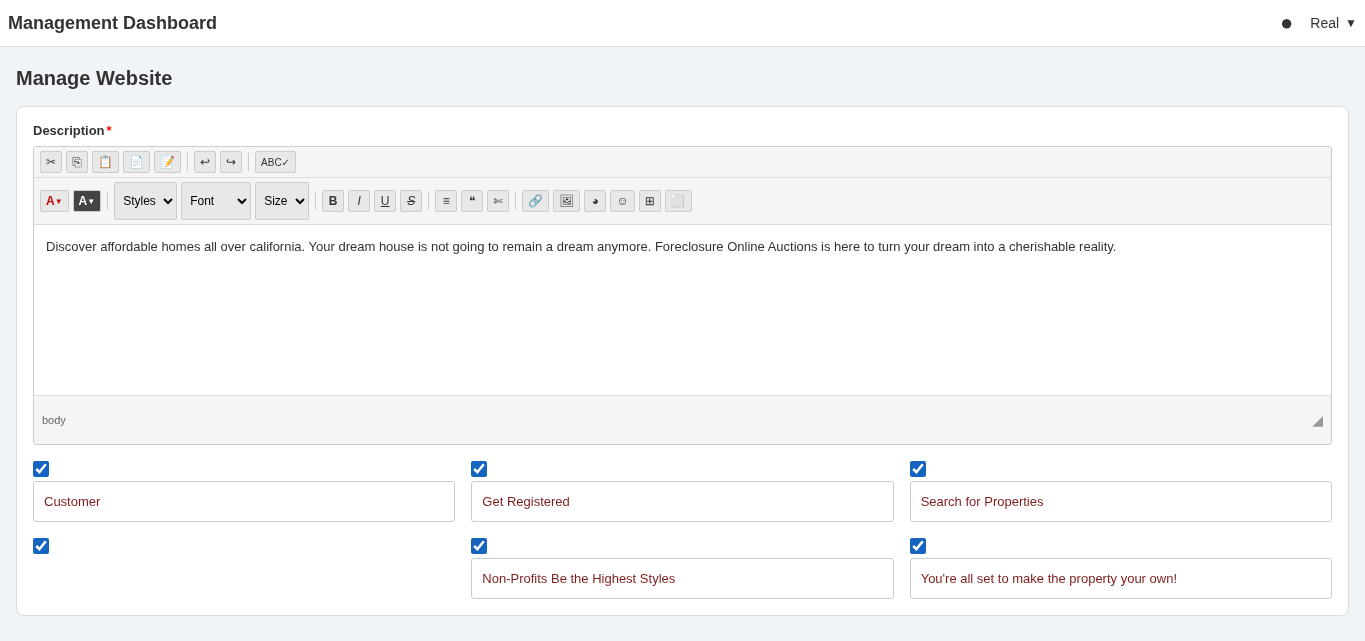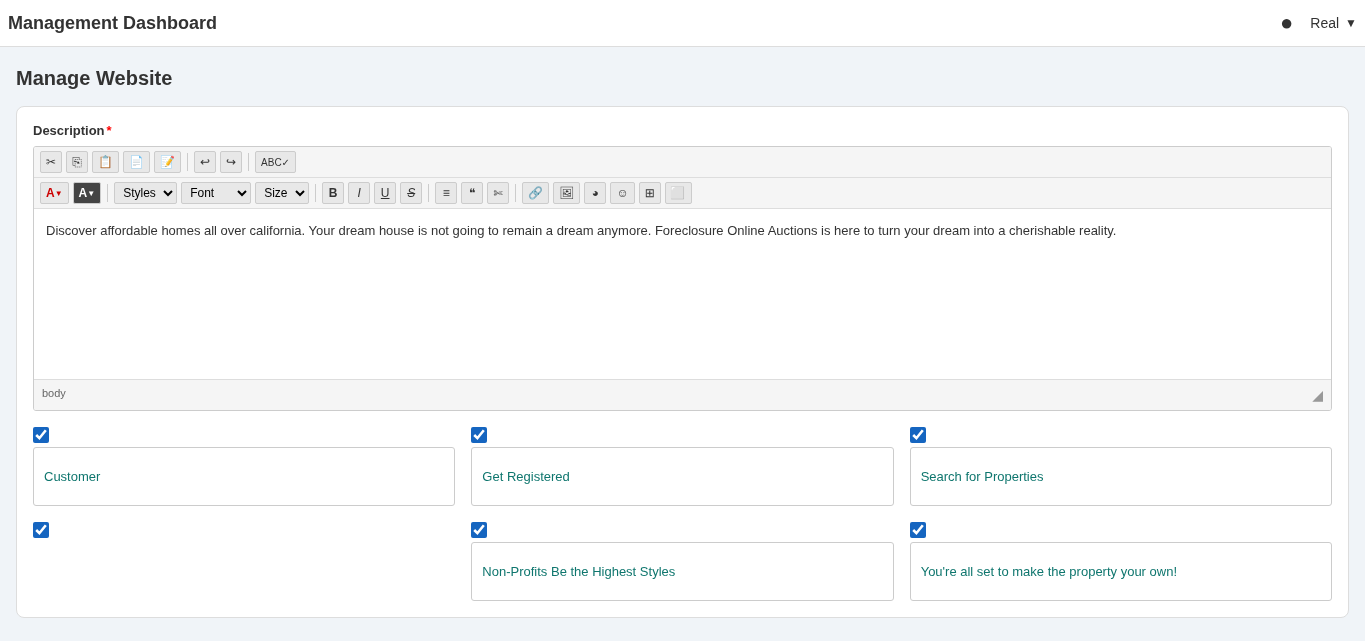--- a/index.html
+++ b/index.html
@@ -74,44 +74,45 @@
       min-width: 22px;
       height: 22px;
       color: #333;
     }
     .toolbar-select {
       background: #e8e8e8;
       border: 1px solid #ccc;
       border-radius: 2px;
       padding: 2px 4px;
       font-size: 12px;
-      height: 22px;
+      height: 38px;
       cursor: pointer;
     }
     .toolbar-divider {
       width: 1px;
       height: 18px;
       background: #ccc;
       margin: 0 2px;
     }
     .editor-content {
       min-height: 170px;
       padding: 12px;
       background: #fff;
       font-size: 13px;
       line-height: 1.5;
     }
     .editor-footer {
       background: #f5f5f5;
       border-top: 1px solid #ddd;
-      padding: 7px 8px;
+      padding: 16px 8px;
       font-size: 11px;
       color: #666;
       display: flex;
       justify-content: space-between;
+      align-items: center;
     }
     .editor-resize { color: #999; font-size: 14px; }
 
     
     .checkbox-grid {
       display: grid;
       grid-template-columns: 1fr 1fr 1fr;
       gap: 16px;
       margin-top: 8px;
     }
@@ -127,24 +128,24 @@
     }
     .checkbox-input {
       width: 16px;
       height: 16px;
       accent-color: #1565c0;
       cursor: pointer;
     }
     .text-box {
       border: 1px solid #ccc;
       border-radius: 3px;
-      padding: 21px 10px;
+      padding: 12px 10px;
       font-size: 13px;
       background: #fff;
-      color: #0f766e;
+      color: #7f1d1d;
     }
 
     
     .save-bar {
       padding: 12px 16px;
     }
     .save-btn {
       background: #222;
       color: #eab308;
       border: none;

